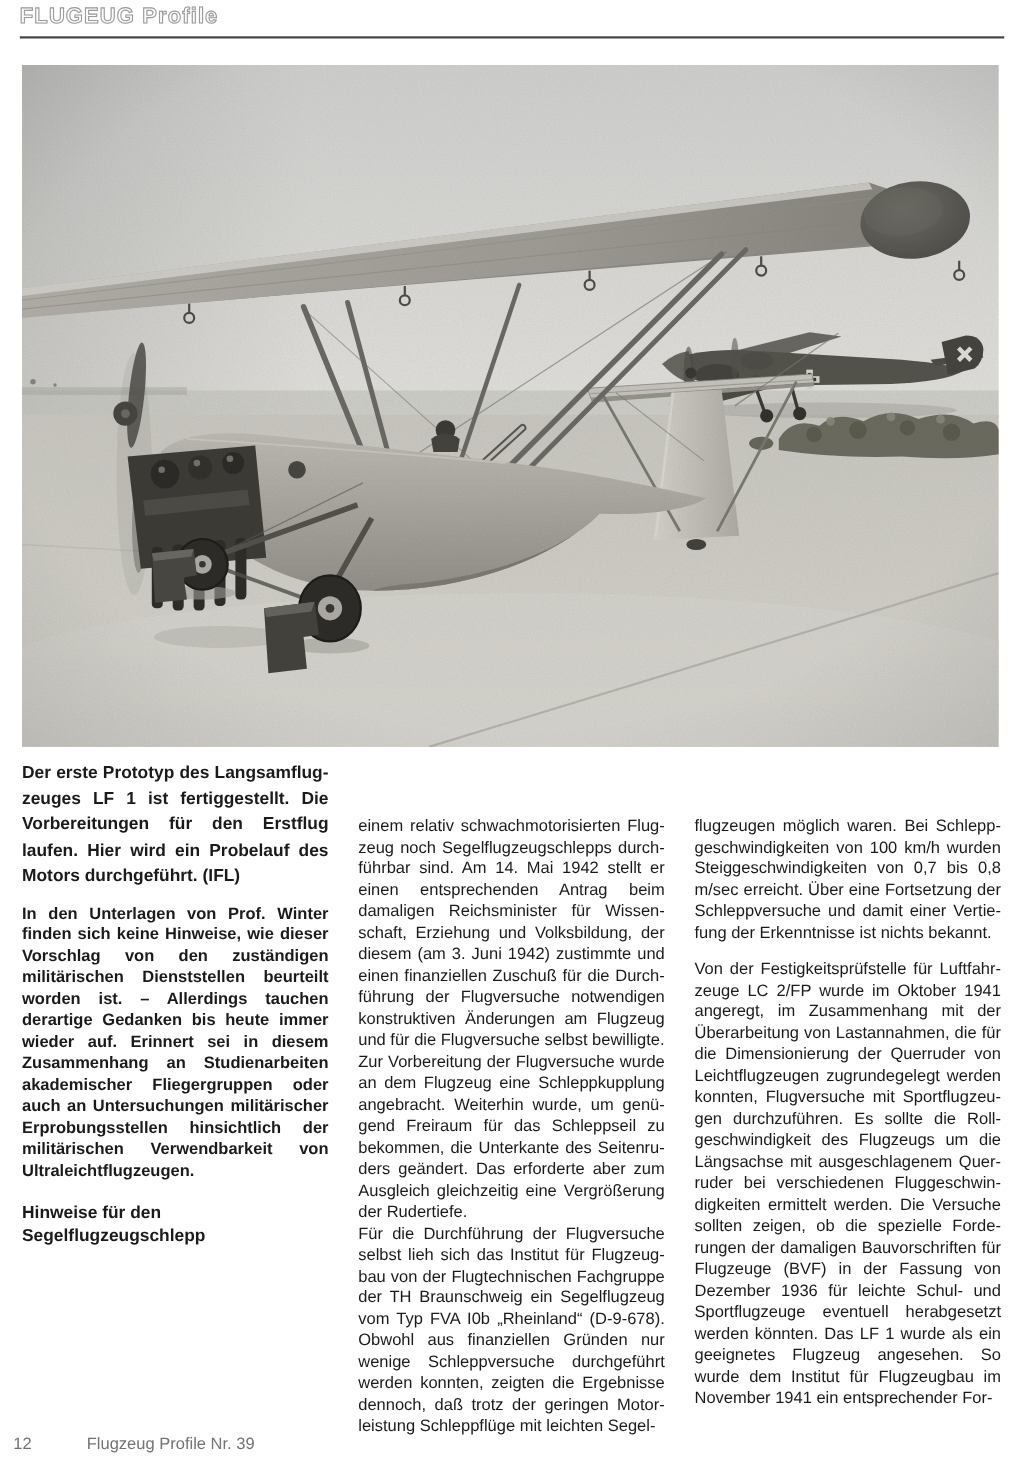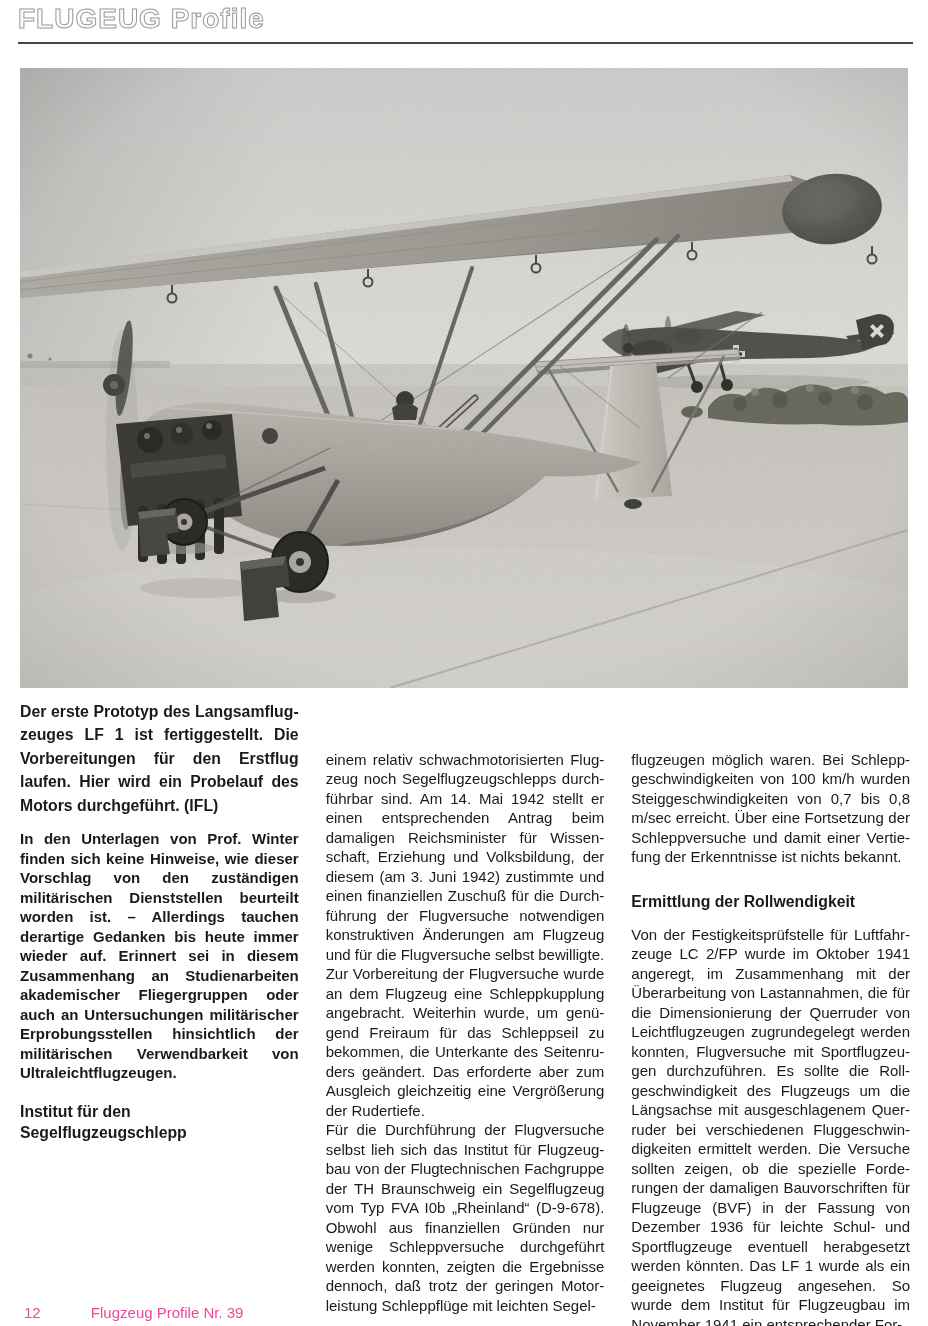--- a/index.html
+++ b/index.html
@@ -7,21 +7,21 @@
     position:relative;
     width:928px;height:1326px;
     background:#ffffff;
     font-family:"Liberation Sans", sans-serif;
     color:#1a1a1a;
     overflow:hidden;
   }
   
   .mag-header{
     margin:4px 0 0 18px;
-    font-size:28px;
+    font-size:20px;
     font-weight:bold;
     letter-spacing:1px;
     line-height:1.1;
     color:#fdfdfd;
     -webkit-text-stroke:1px #9b9b9b;
     text-shadow:0 0 1px #b5b5b5;
   }
   .header-rule{
     margin:7px 15px 0 18px;
     height:2px;
@@ -66,24 +66,24 @@
     line-height:21px;
     white-space:pre-line;
     margin:0;
   }
   .colpad{padding-top:50px;}
   .col-right h2{margin-top:24px;}
   .col-right .body2{margin-top:13px !important;}
   
   .page-footer{
     position:absolute;
-    left:24px;
+    left:12px;
     bottom:5px;
     font-size:15px;
-    color:#ec4899;
+    color:#737373;
   }
   .page-footer .pub{margin-left:46px;}
 </style>
 </head>
 <body>
 
 <div class="page">
 
   <h1 class="mag-header">FLUGEUG Profile</h1>
   <div class="header-rule"></div>
@@ -294,33 +294,32 @@
       <rect x="0" y="0" width="888" height="620" fill="url(#vg)"></rect>
       <rect x="0" y="0" width="888" height="620" filter="url(#grain)" opacity="0.07"></rect>
     </svg>
   </figure>
 
   <main class="columns">
 
     <section class="col-left">
       <p class="caption">Der erste Prototyp des Langsamflug­zeuges LF 1 ist fertiggestellt. Die Vor­bereitungen für den Erstflug laufen. Hier wird ein Probelauf des Motors durchgeführt. (IFL)</p>
       <p class="body1">In den Unterlagen von Prof. Winter finden sich keine Hinweise, wie dieser Vorschlag von den zuständigen militärischen Dienst­stellen beurteilt worden ist. – Allerdings tauchen derartige Gedanken bis heute immer wieder auf. Erinnert sei in die­sem Zusammenhang an Studienarbeiten akademischer Fliegergruppen oder auch an Untersuchungen militärischer Erpro­bungsstellen hinsichtlich der militärischen Verwendbarkeit von Ultraleichtflugzeu­gen.</p>
-      <h2>Institut für den
+      <h2>Hinweise für den
 Segelflugzeugschlepp</h2>
     </section>
 
     <section class="colpad">
       <p>einem relativ schwachmotorisierten Flug­zeug noch Segelflugzeugschlepps durch­führbar sind. Am 14. Mai 1942 stellt er einen entsprechenden Antrag beim damaligen Reichsminister für Wissen­schaft, Erziehung und Volksbildung, der diesem (am 3. Juni 1942) zustimmte und einen finanziellen Zuschuß für die Durch­führung der Flugversuche notwendigen konstruktiven Änderungen am Flugzeug und für die Flugversuche selbst bewilli­gte.</p>
       <p>Zur Vorbereitung der Flugversuche wurde an dem Flugzeug eine Schleppkupplung angebracht. Weiterhin wurde, um genü­gend Freiraum für das Schleppseil zu bekommen, die Unterkante des Seitenru­ders geändert. Das erforderte aber zum Ausgleich gleichzeitig eine Vergrößerung der Rudertiefe.</p>
       <p>Für die Durchführung der Flugversuche selbst lieh sich das Institut für Flugzeug­bau von der Flugtechnischen Fachgruppe der TH Braunschweig ein Segelflugzeug vom Typ FVA I0b „Rheinland“ (D-9-678). Obwohl aus finanziellen Gründen nur wenige Schleppversuche durchgeführt werden konnten, zeigten die Ergebnisse dennoch, daß trotz der geringen Motor­leistung Schleppflüge mit leichten Segel-</p>
     </section>
 
     <section class="colpad col-right">
       <p>flugzeugen möglich waren. Bei Schlepp­geschwindigkeiten von 100 km/h wurden Steiggeschwindigkeiten von 0,7 bis 0,8 m/sec erreicht. Über eine Fortsetzung der Schleppversuche und damit einer Vertie­fung der Erkenntnisse ist nichts bekannt.</p>
-      <h2>Ermittlung der Rollwendigkeit</h2>
       <p class="body2">Von der Festigkeitsprüfstelle für Luftfahr­zeuge LC 2/FP wurde im Oktober 1941 angeregt, im Zusammenhang mit der Überarbeitung von Lastannahmen, die für die Dimensionierung der Querruder von Leichtflugzeugen zugrundegelegt werden konnten, Flugversuche mit Sportflugzeu­gen durchzuführen. Es sollte die Roll­geschwindigkeit des Flugzeugs um die Längsachse mit ausgeschlagenem Quer­ruder bei verschiedenen Fluggeschwin­digkeiten ermittelt werden. Die Versuche sollten zeigen, ob die spezielle Forde­rungen der damaligen Bauvorschriften für Flugzeuge (BVF) in der Fassung von Dezember 1936 für leichte Schul- und Sportflugzeuge eventuell herabgesetzt werden könnten. Das LF 1 wurde als ein geeignetes Flugzeug angesehen. So wurde dem Institut für Flugzeugbau im November 1941 ein entsprechender For-</p>
     </section>
 
   </main>
 
   <footer class="page-footer">
     <span>12</span>
     <span class="pub">Flugzeug Profile Nr. 39</span>
   </footer>
 

